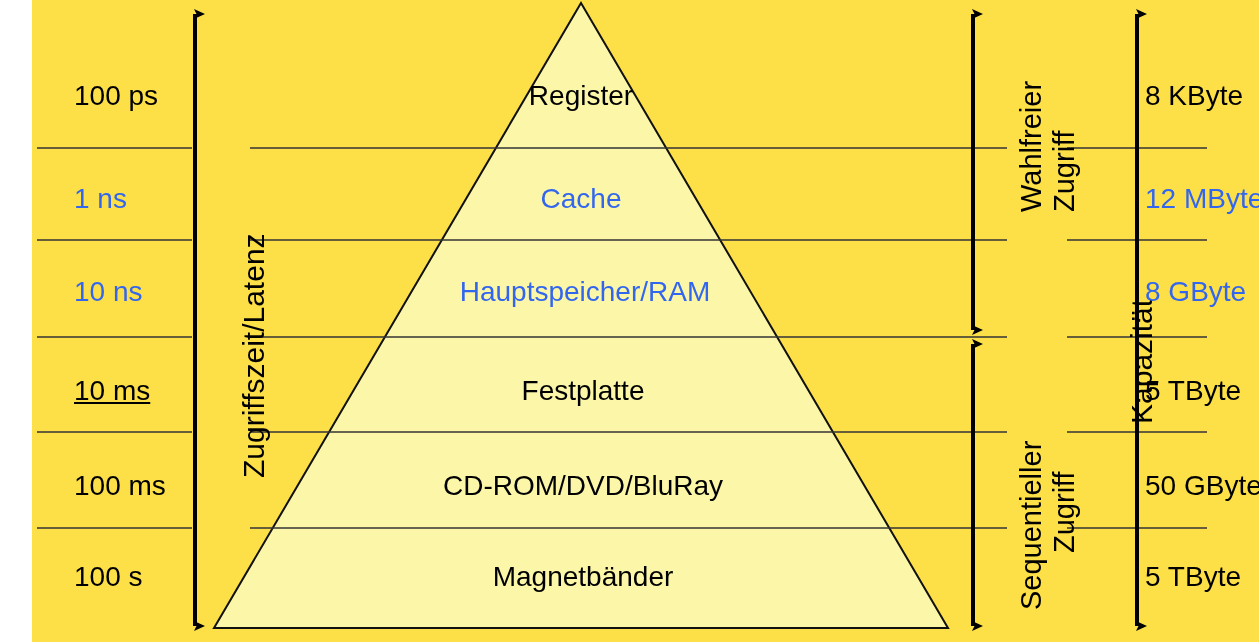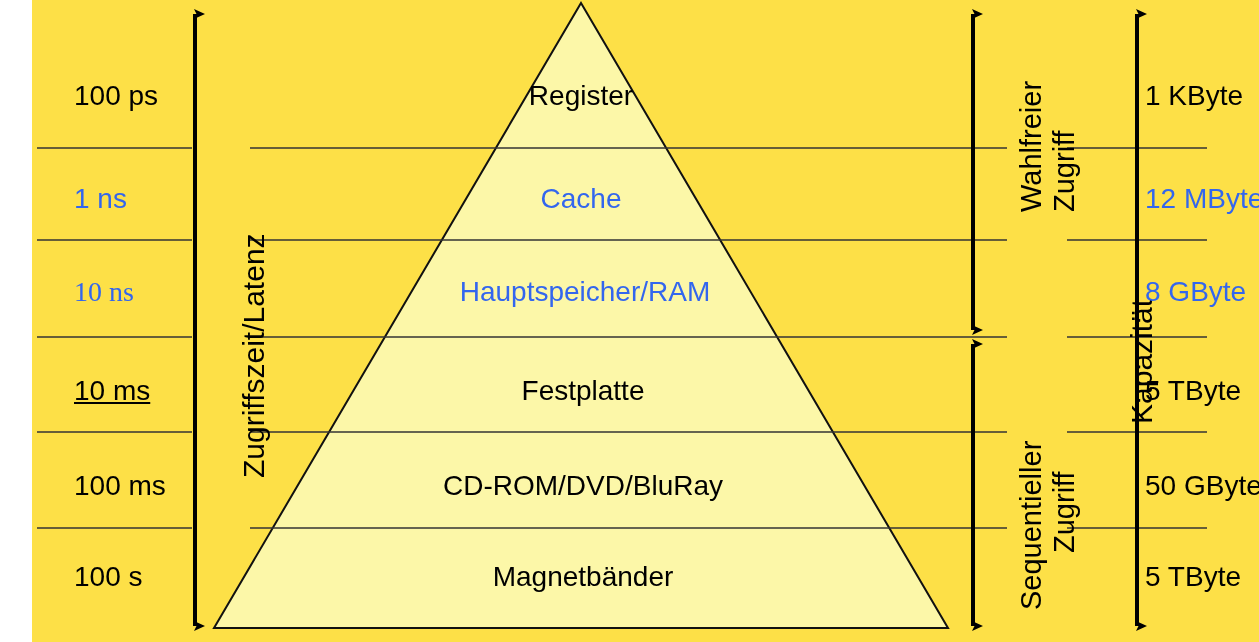--- a/index.html
+++ b/index.html
@@ -98,21 +98,21 @@
     </g>
 
     <g>
       <line x1="1105" y1="200" x2="1105" y2="626" stroke="#000" stroke-width="4" marker-end="url(#arrDown)"></line>
       <line x1="1105" y1="14" x2="1105" y2="200" stroke="#000" stroke-width="4" marker-start="url(#arrUp)"></line>
     </g>
   </svg>
 
   <div class="lbl" style="left:42px; top:82px;">100 ps</div>
   <div class="lbl blue" style="left:42px; top:185px;">1 ns</div>
-  <div class="lbl blue" style="left:42px; top:278px;font-family:Liberation Serif, serif;">10 ns</div>
+  <div class="lbl blue" style="left:42px; top:278px;">10 ns</div>
   <div class="lbl" style="left:42px; top:377px;text-decoration:underline;">10 ms</div>
   <div class="lbl" style="left:42px; top:472px;">100 ms</div>
   <div class="lbl" style="left:42px; top:563px;">100 s</div>
 
   <div class="vlabel" style="left:207px; top:478px;">Zugriffszeit/Latenz</div>
 
   <div class="lbl ctr" style="left:549px; top:82px;">Register</div>
   <div class="lbl ctr blue" style="left:549px; top:185px;">Cache</div>
   <div class="lbl ctr blue" style="left:553px; top:278px;">Hauptspeicher/RAM</div>
   <div class="lbl ctr" style="left:551px; top:472px;">CD-ROM/DVD/BluRay</div>
@@ -120,20 +120,20 @@
   <div class="lbl ctr" style="left:551px; top:563px;">Magnetbänder</div>
 
   <div class="vlabel small" style="left:985px; top:212px;">Wahlfreier</div>
   <div class="vlabel small" style="left:1018px; top:212px;">Zugriff</div>
 
   <div class="vlabel small" style="left:985px; top:610px;">Sequentieller</div>
   <div class="vlabel small" style="left:1018px; top:553px;">Zugriff</div>
 
   <div class="vlabel" style="left:1095px; top:424px;">Kapazität</div>
 
-  <div class="lbl" style="left:1113px; top:82px;">1 KByte</div>
+  <div class="lbl" style="left:1113px; top:82px;">8 KByte</div>
   <div class="lbl blue" style="left:1113px; top:185px;">12 MByte</div>
   <div class="lbl blue" style="left:1113px; top:278px;">8 GByte</div>
   <div class="lbl" style="left:1113px; top:377px;">5 TByte</div>
   <div class="lbl" style="left:1113px; top:472px;">50 GByte</div>
   <div class="lbl" style="left:1113px; top:563px;">5 TByte</div>
 
 </div>
 
 </body></html>

